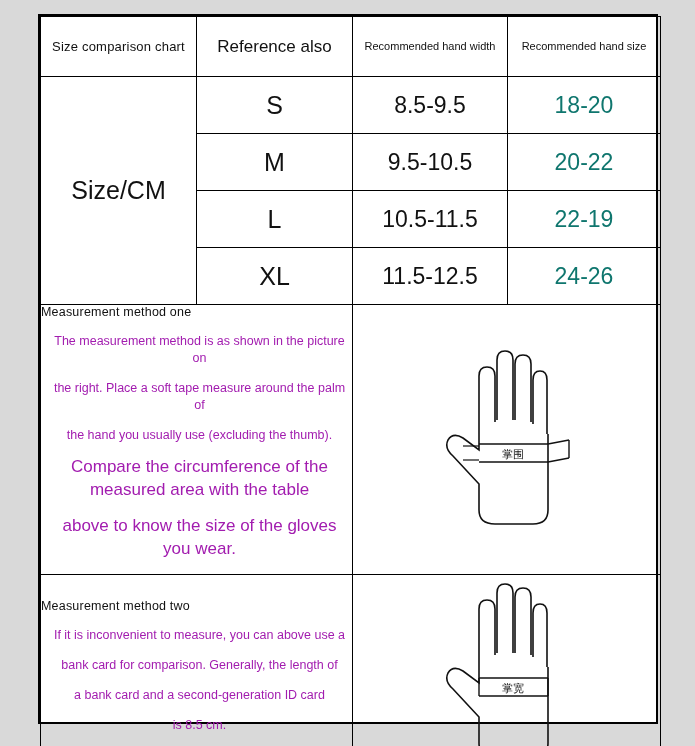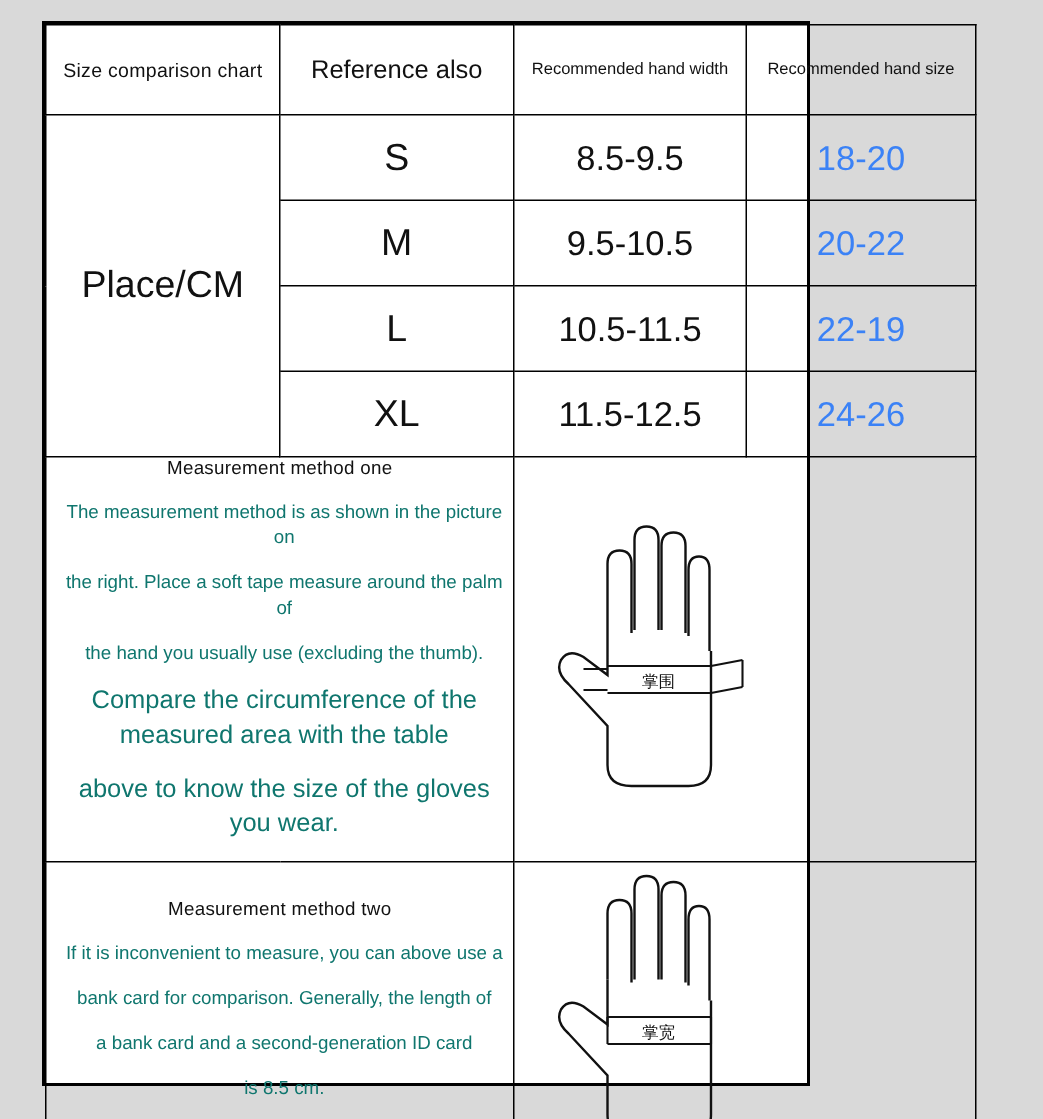--- a/index.html
+++ b/index.html
@@ -10,23 +10,23 @@
   }
   #root {
     width: 695px;
     height: 746px;
     position: relative;
     background: #d9d9d9;
     overflow: hidden;
   }
   .sheet {
     position: absolute;
-    left: 28px;
+    left: 38px;
     top: 14px;
-    width: 512px;
+    width: 620px;
     height: 710px;
     background: #ffffff;
     border: 2px solid #000000;
     box-sizing: border-box;
   }
   table.main {
     border-collapse: collapse;
     width: 100%;
     height: 100%;
     table-layout: fixed;
@@ -66,55 +66,55 @@
     font-size: 25px;
     color: #111;
     font-weight: 400;
   }
   .measure-val {
     font-size: 23px;
     color: #111;
   }
   .hand-val {
     font-size: 23px;
-    color: #3b82f6;
+    color: #0f766e;
   }
   .row-hdr { height: 60px; }
   .row-size { height: 57px; }
 
   .method-cell {
     text-align: left;
     vertical-align: top;
     padding: 16px 18px 10px 18px;
   }
   .method-title {
-    text-align: center;
+    text-align: left;
     font-size: 12.5px;
     color: #111;
     margin-bottom: 14px;
     letter-spacing: .2px;
   }
   .method-body p {
     margin: 0 0 13px 0;
     font-size: 12.5px;
-    color: #0f766e;
+    color: #a21caf;
     line-height: 1.35;
     padding-left: 6px;
   }
   .method-body p.small {
     font-size: 17px;
   }
   .hand-cell {
     vertical-align: middle;
     text-align: center;
   }
   .hand-wrap {
     display: flex;
     align-items: center;
-    justify-content: flex-start;
+    justify-content: center;
   }
   svg.hand { display: block; }
 </style>
 </head>
 <body>
 
 <div id="root">
   <div class="sheet">
     <table class="main">
       <colgroup>
@@ -126,21 +126,21 @@
       <tbody>
 
         <tr class="row-hdr">
           <td class="hdr-a">Size comparison chart</td>
           <td class="hdr-b">Reference also</td>
           <td class="hdr-c">Recommended hand width</td>
           <td class="hdr-d">Recommended hand size</td>
         </tr>
 
         <tr class="row-size">
-          <td class="unit-cell" rowspan="4">Place/CM</td>
+          <td class="unit-cell" rowspan="4">Size/CM</td>
           <td class="size-label">S</td>
           <td class="measure-val">8.5-9.5</td>
           <td class="hand-val">18-20</td>
         </tr>
         <tr class="row-size">
           <td class="size-label">M</td>
           <td class="measure-val">9.5-10.5</td>
           <td class="hand-val">20-22</td>
         </tr>
         <tr class="row-size">

